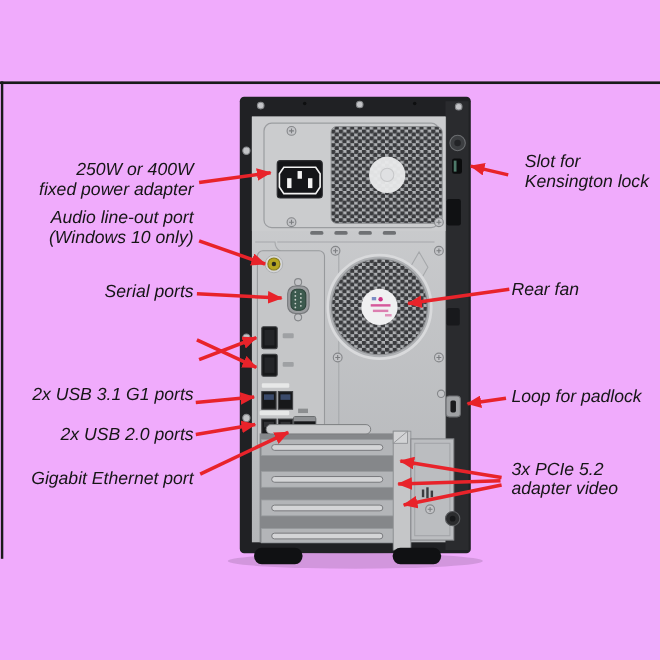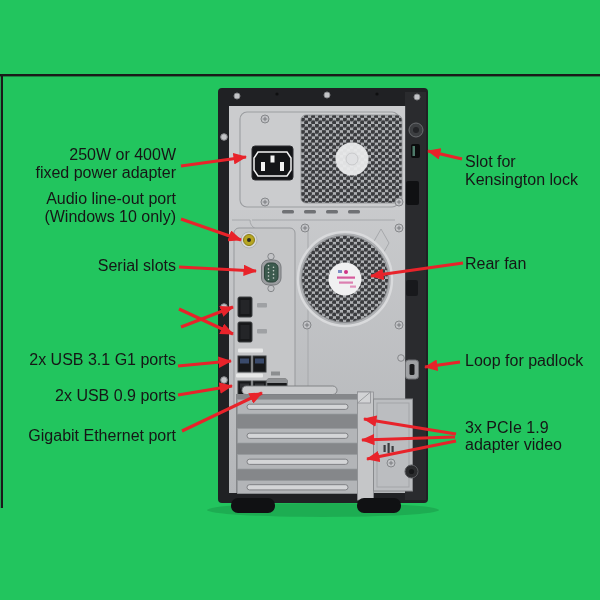--- a/index.html
+++ b/index.html
@@ -1,17 +1,17 @@
 <!DOCTYPE html>
 <html style="--arrow-color: #e8232a;"><head>
 <meta charset="utf-8">
 <style>
   html,body{margin:0;padding:0;background:#ffffff;}
-  #stage{position:relative;width:600px;height:600px;background:#22c55e;overflow:hidden;
-         font-family:"Liberation Sans",sans-serif;}
+  #stage{position:relative;width:600px;height:600px;background:#f0abfc;overflow:hidden;
+         font-family:"Liberation Sans",sans-serif;font-style:italic;}
   #diagram-svg{position:absolute;left:0;top:0;}
   .callout{position:absolute;color:#161616;font-size:16px;line-height:17.5px;white-space:nowrap;}
   .callout.left{right:424px;text-align:right;}
   .callout.right{left:465px;text-align:left;}
   .cl-line{display:block;}
 </style>
 </head>
 <body>
 
 <div id="stage">
@@ -261,40 +261,40 @@
 
 <div class="callout left" style="top: 146px; color: rgb(22, 22, 22);">
   <span class="cl-line">250W or 400W</span>
   <span class="cl-line">fixed power adapter</span>
 </div>
 <div class="callout left" style="top: 190px; color: rgb(22, 22, 22);">
   <span class="cl-line">Audio line-out port</span>
   <span class="cl-line">(Windows 10 only)</span>
 </div>
 <div class="callout left" style="top: 256.5px; color: rgb(22, 22, 22);">
-  <span class="cl-line">Serial slots</span>
+  <span class="cl-line">Serial ports</span>
 </div>
 <div class="callout left" style="top: 351px; color: rgb(22, 22, 22); margin-left: 36px;">
   <span class="cl-line">2x USB 3.1 G1 ports</span>
 </div>
 <div class="callout left" style="top: 387px; color: rgb(22, 22, 22);">
-  <span class="cl-line">2x USB 0.9 ports</span>
+  <span class="cl-line">2x USB 2.0 ports</span>
 </div>
 <div class="callout left" style="top: 426.5px; color: rgb(22, 22, 22);">
   <span class="cl-line">Gigabit Ethernet port</span>
 </div>
 
-<div class="callout right" style="top: 153px; color: rgb(22, 22, 22);">
+<div class="callout right" style="top: 139px; color: rgb(22, 22, 22); margin-left: 12px;">
   <span class="cl-line">Slot for</span>
   <span class="cl-line">Kensington lock</span>
 </div>
 <div class="callout right" style="top: 254.5px; color: rgb(22, 22, 22);">
   <span class="cl-line">Rear fan</span>
 </div>
 <div class="callout right" style="top: 351.5px; color: rgb(22, 22, 22);">
   <span class="cl-line">Loop for padlock</span>
 </div>
 <div class="callout right" style="top: 418.5px; color: rgb(22, 22, 22);">
-  <span class="cl-line">3x PCIe 1.9</span>
+  <span class="cl-line">3x PCIe 5.2</span>
   <span class="cl-line">adapter video</span>
 </div>
 
 </div>
 
 </body></html>

